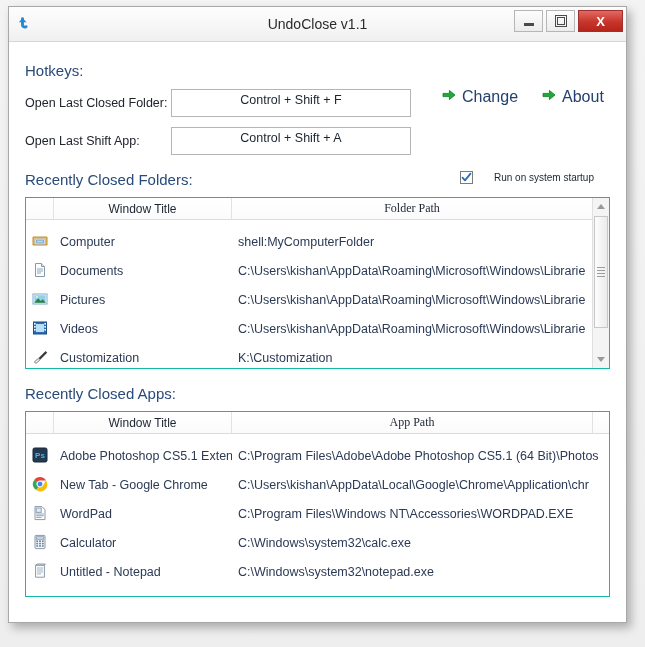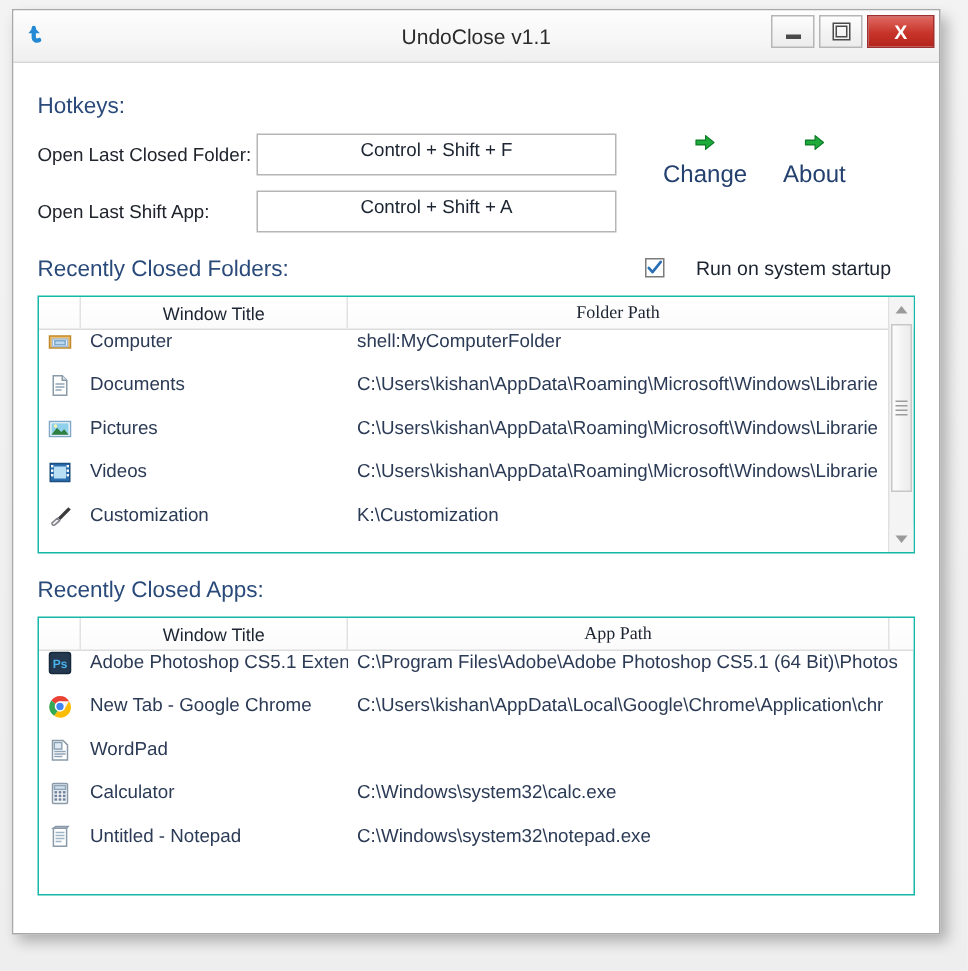--- a/index.html
+++ b/index.html
@@ -135,24 +135,22 @@
   #action-links {
     position: absolute;
     left: 417px;
     top: 26px;
     display: flex;
     gap: 24px;
     align-items: center;
   }
   .link-item {
     display: flex;
-    align-items: center;
     gap: 6px;
     cursor: pointer;
-    flex-direction: column;
   }
   .link-text {
     font-size: 16px;
     color: #23406e;
   }
   .arrow-ico { width: 14px; height: 14px; display:block; }
 
   
   #startup-row {
     position: absolute;
@@ -163,21 +161,21 @@
     gap: 5px;
   }
   .cb-box {
     width: 13px; height: 13px;
     border: 1px solid #7b7b7b;
     background: #fff;
     display:flex; align-items:center; justify-content:center;
     box-sizing: border-box;
   }
   #startup-label {
-    font-size: 13px;
+    font-size: 10px;
     color: #1b2430;
     margin-left: 16px;
   }
 
   .head-row { position: relative; margin-top: 16px; height: 20px; }
 
   
   .listview {
     margin-top: 6px;
     border: 1px solid #14b8a6;
@@ -208,21 +206,21 @@
   }
   .col-icon  { width: 28px; }
   .col-title { width: 178px; }
   .col-path  { flex: 1 1 auto; font-family: Liberation Serif, serif; }
   .col-tail  { width: 16px; border-right: none !important; }
 
   .lv-rows { position:absolute; left:0; right:0; top:22px; bottom:0; overflow:hidden; }
 
   .lv-row {
     display:flex;
-    align-items:flex-start;
+    align-items:flex-end;
     height: 29px;
     font-size: 12.5px;
     color: #2b3a55;
   }
   .cell-icon {
     width: 28px;
     display:flex; align-items:center; justify-content:center;
     flex: 0 0 28px;
   }
   .cell-title {
@@ -493,20 +491,21 @@
               <div class="cell-icon">
                 <svg class="ico" viewBox="0 0 16 16">
                   <path d="M3 1.6h7l3 3v10H3z" fill="#ffffff" stroke="#8a9aa8"></path>
                   <rect x="4.2" y="3" width="5" height="4.4" fill="#dfe9f3" stroke="#8fa4b6"></rect>
                   <g stroke="#8fa4b6">
                     <path d="M4.2 9h7.6M4.2 10.7h7.6M4.2 12.4h5.4"></path>
                   </g>
                 </svg>
               </div>
               <div class="cell-title">WordPad</div>
+              <div class="cell-path">C:\Program Files\Windows NT\Accessories\WORDPAD.EXE</div>
             </div>
             <div class="lv-row">
               <div class="cell-icon">
                 <svg class="ico" viewBox="0 0 16 16">
                   <rect x="3" y="1.4" width="10" height="13.2" rx="0.8" fill="#f4f7fa" stroke="#8a9aa8"></rect>
                   <rect x="4.3" y="2.7" width="7.4" height="2.6" fill="#cfe0ee" stroke="#8fa4b6"></rect>
                   <g fill="#6e8398">
                     <rect x="4.3" y="6.4" width="1.8" height="1.6"></rect>
                     <rect x="7.1" y="6.4" width="1.8" height="1.6"></rect>
                     <rect x="9.9" y="6.4" width="1.8" height="1.6"></rect>

